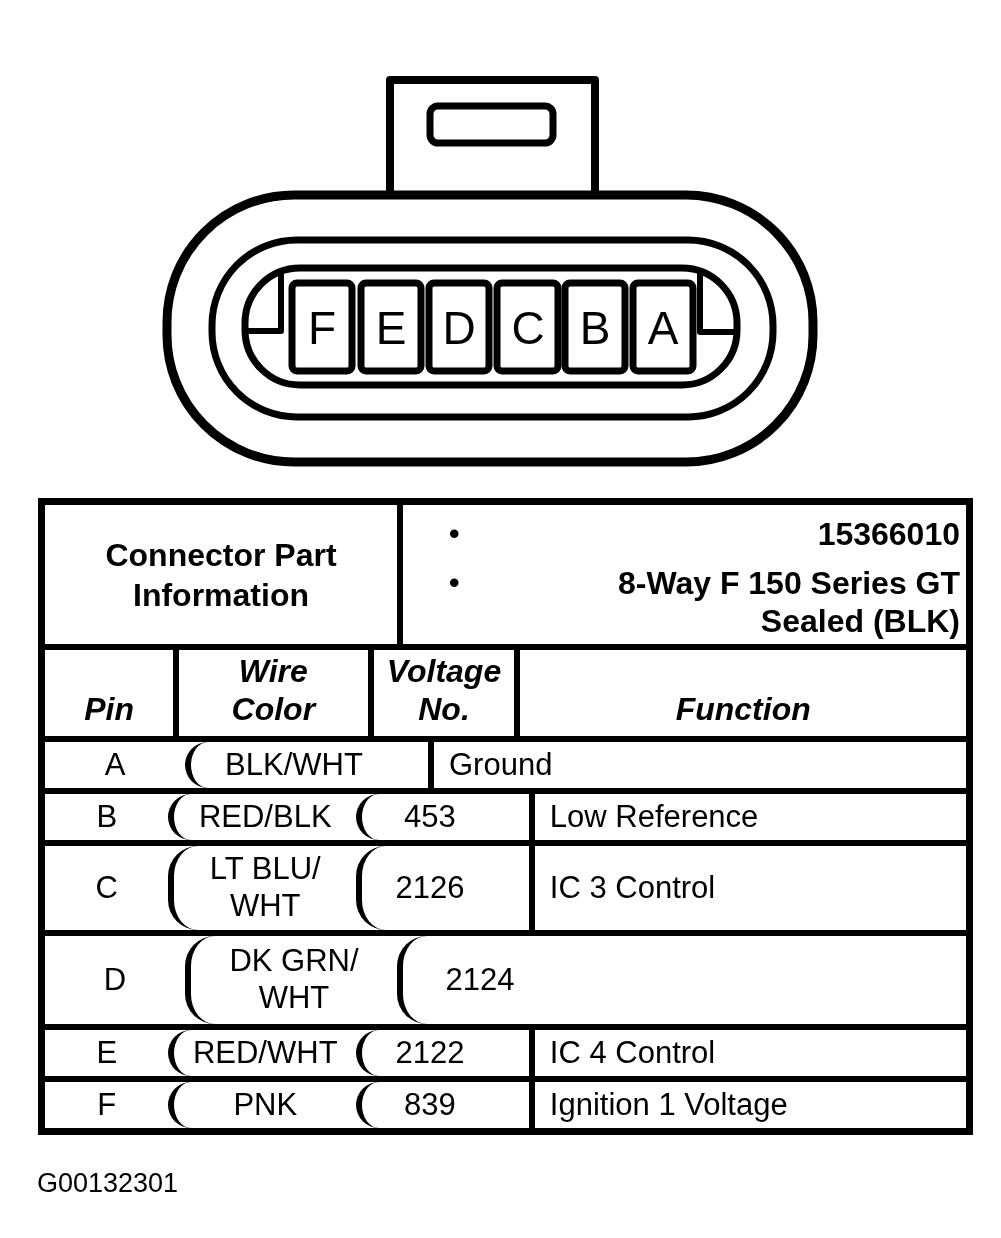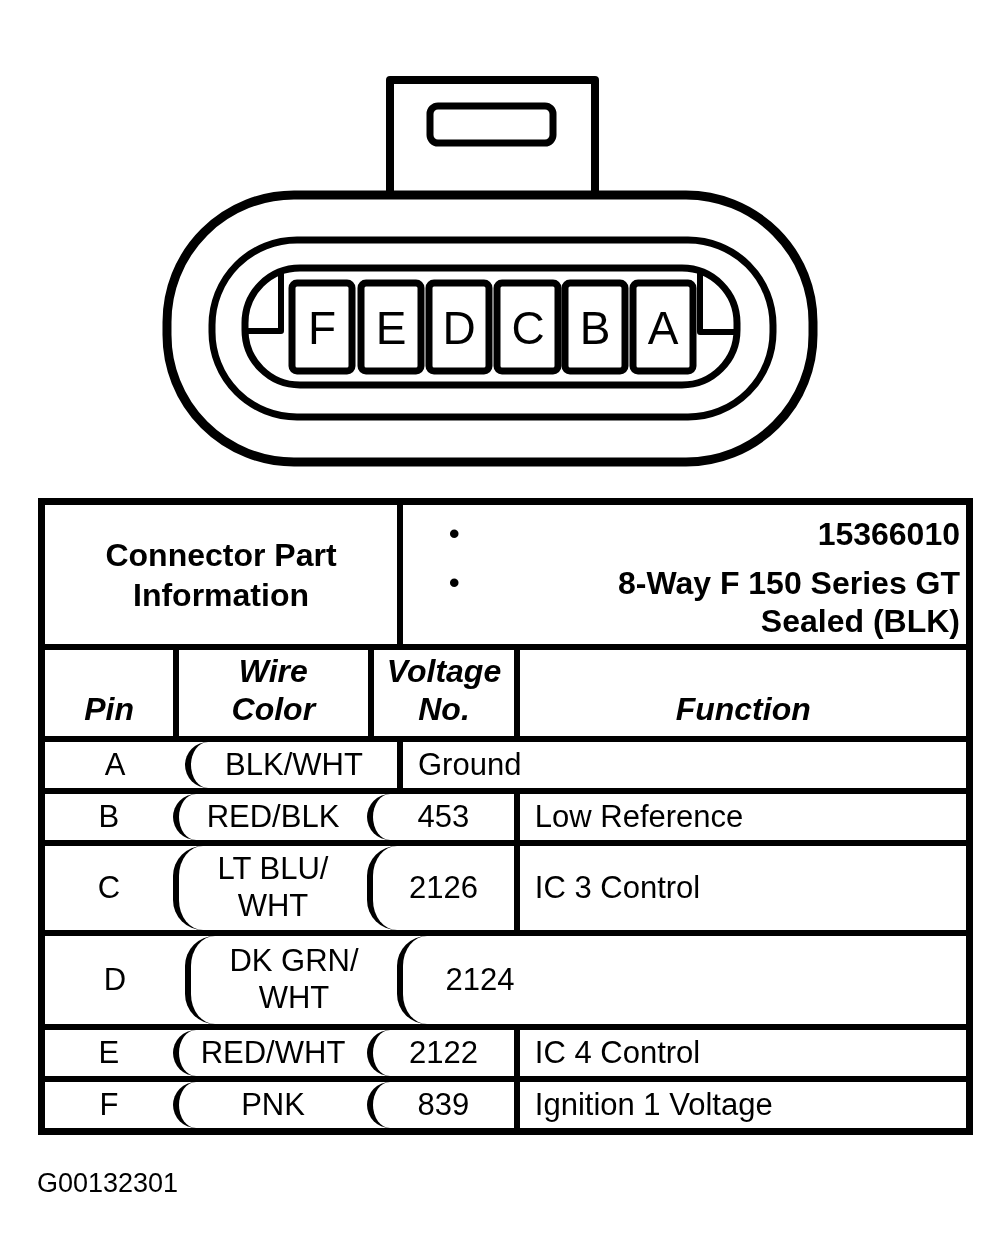--- a/index.html
+++ b/index.html
@@ -36,21 +36,21 @@
 
   .h139 { height: 139px; } .h92 { height: 92px; }
   .h52 { height: 52px; }  .h90 { height: 90px; } .h94 { height: 94px; }
 
   .w140 { width: 140px; } .w212 { width: 212px; } .w160 { width: 160px; } .w409 { width: 493px; }
   .w352 { width: 352px; } .w569 { width: 569px; }
 
   .cc { display: flex; align-items: center; justify-content: center; text-align: center; border-radius: 30px; }
   .cb { display: flex; flex-direction: column; justify-content: flex-end; align-items: center;
         text-align: center; padding-bottom: 8px; font-style: italic; }
-  .cl { display: flex; align-items: center; justify-content: flex-start; padding-left: 15px; }
+  .cl { display: flex; align-items: center; justify-content: flex-start; padding-left: 15px; margin-left: 31px; }
   .hdr  { font-size: 32px; line-height: 1.17; font-weight: bold; }
   .data { font-size: 31px; line-height: 1.18; font-weight: 400; }
   .prewrap { white-space: pre-line; }
 
   .partinfo-cell { line-height: 1.25; }
 
   .bullets-cell { padding: 6px 6px 0 46px; display: flex; flex-direction: column; }
   .bullet-item { display: flex; align-items: flex-start; margin-top: 5px; }
   .bullet-item + .bullet-item { margin-top: 12px; }
   .bullet-mark { width: 34px; flex: 0 0 34px; font-size: 30px; line-height: 1.2; font-weight: bold; }

